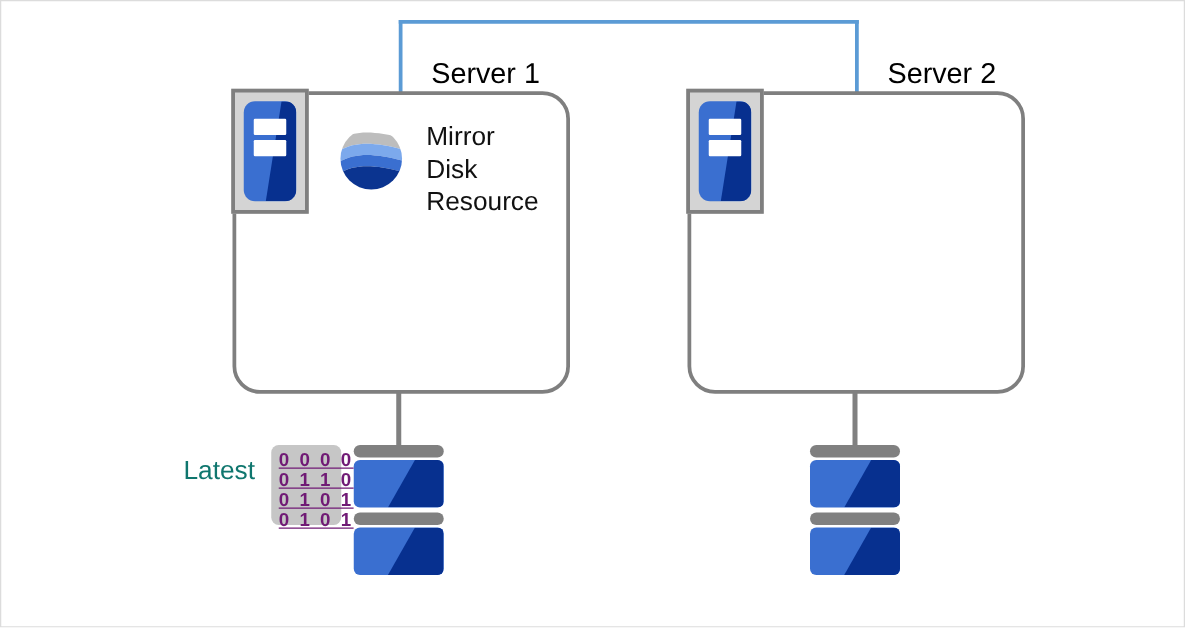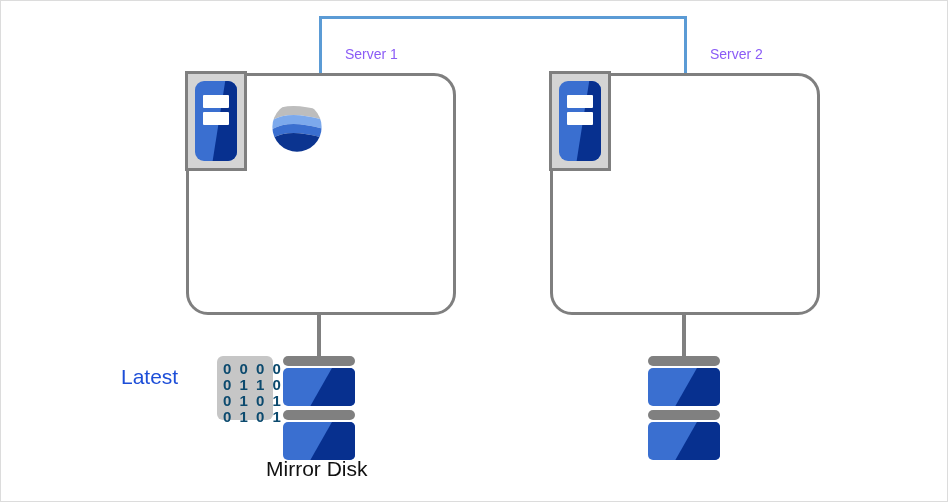--- a/index.html
+++ b/index.html
@@ -28,22 +28,22 @@
   
   .server-box {
     position: absolute;
     border: 3px solid #7f7f7f;
     border-radius: 22px;
     background: #ffffff;
     box-sizing: border-box;
   }
   .server-label {
     position: absolute;
-    font-size: 14px;
-    color: #8b5cf6;
+    font-size: 23px;
+    color: #000000;
     white-space: nowrap;
     line-height: 1;
   }
 
   
   .srv-icon {
     position: absolute;
     width: 62px;
     height: 100px;
     background: #d4d4d4;
@@ -141,28 +141,30 @@
     border-radius: 6px;
     padding: 5px 6px;
     box-sizing: border-box;
   }
   .binary-block .brow {
     font-family: "Liberation Sans", sans-serif;
     font-weight: bold;
     font-size: 15px;
     line-height: 16px;
     letter-spacing: 2px;
-    color: #0c4a6e;
-    white-space: nowrap;
+    color: #701a75;
+    white-space: nowrap;
+    text-decoration: underline;
   }
   .latest-data {
     position: absolute;
     font-size: 21px;
     line-height: 26px;
-    color: #1d4ed8;
+    color: #0f766e;
+    text-align: right;
     white-space: nowrap;
   }
 </style>
 </head>
 <body>
 
 <div id="canvas">
 
   <div class="link-seg" style="left:318px; top:15px; width:368px; height:3px;"></div>
   <div class="link-seg" style="left:318px; top:15px; width:3px; height:58px;"></div>
@@ -190,35 +192,39 @@
       <g clip-path="url(#globeClip)">
         <rect x="0" y="0" width="100" height="100" fill="#ffffff"></rect>
         <path d="M -6 30 C 20 8, 52 8, 106 24 L 106 40 C 52 24, 20 24, -6 46 Z" fill="#bdbdbd"></path>
         <path d="M -6 46 C 20 24, 52 24, 106 40 L 106 56 C 52 40, 20 40, -6 62 Z" fill="#7ca9ec"></path>
         <path d="M -6 62 C 20 40, 52 40, 106 56 L 106 72 C 52 56, 20 56, -6 78 Z" fill="#3a6fd0"></path>
         <path d="M -6 78 C 20 56, 52 56, 106 72 L 106 110 L -6 110 Z" fill="#0b3490"></path>
       </g>
     </svg>
   </div>
 
+  <div class="mdr-text" style="left:340px; top:96px;">
+    <div>Mirror</div>
+    <div>Disk</div>
+    <div>Resource</div>
+  </div>
 
   <div class="drop-line" style="left:316px; top:313px; height:45px;"></div>
 
   <div class="disk" style="left:282px; top:355px;">
     <div class="plate"></div>
     <div class="slab">
       <div class="shade"></div>
     </div>
     <div class="plate"></div>
     <div class="slab">
       <div class="shade"></div>
     </div>
   </div>
 
-  <div class="disk-label" style="left:265px; top:457px;">Mirror Disk</div>
 
   <div class="latest-data" style="left:120px; top:363px; width:83px;">
     <div>Latest</div>
   </div>
 
   <div class="binary-block" style="left:216px; top:355px; width:56px; height:64px;">
     <div class="brow">0 0 0 0</div>
     <div class="brow">0 1 1 0</div>
     <div class="brow">0 1 0 1</div>
     <div class="brow">0 1 0 1</div>

